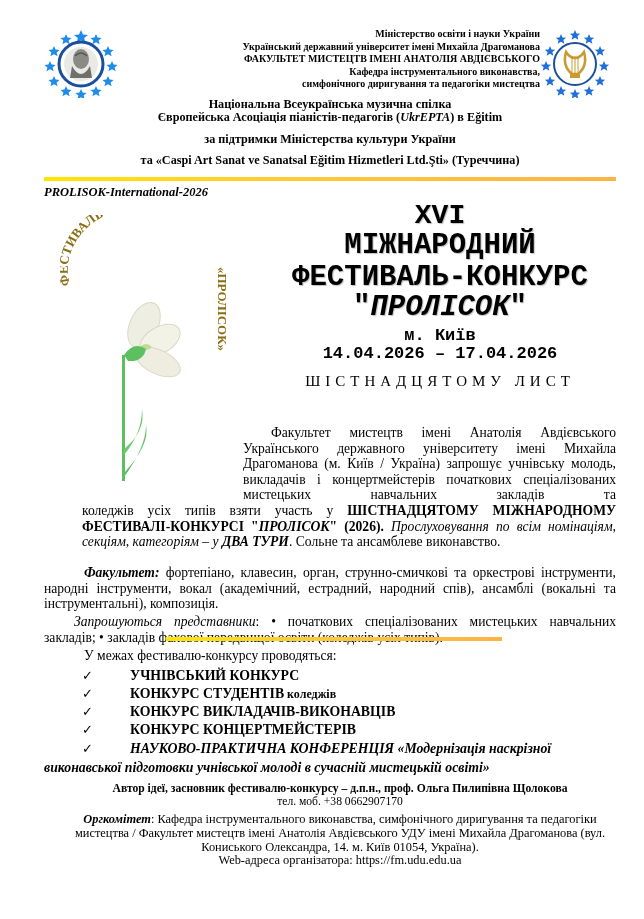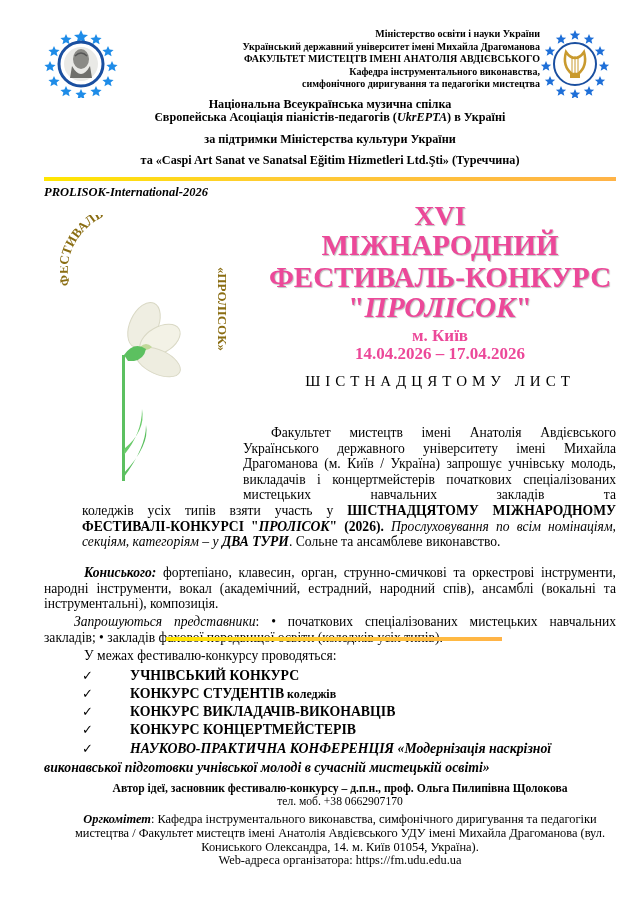--- a/index.html
+++ b/index.html
@@ -12,21 +12,21 @@
     .logo-right { left: 540px; top: 28px; width: 70px; }
 
     .header-block { position: absolute; left: 120px; width: 420px; top: 28px; text-align: right; font-weight: bold; font-size: 10px; line-height: 12.6px; }
     .sub-block { position: absolute; left: 100px; width: 460px; text-align: center; font-weight: bold; font-size: 12.2px; line-height: 13px; }
 
     .gradbar { position: absolute; height: 4px; background: linear-gradient(to right, #ffe600, #ffcc33 40%, #ffb347); }
 
     .code-label { position: absolute; left: 44px; top: 185px; font-size: 12.5px; font-weight: bold; font-style: italic; }
 
     
-    .title { position: absolute; left: 240px; width: 400px; text-align: center; color: #ec4899; font-weight: bold; font-family: Liberation Serif, serif; text-shadow: 1px 1px 1px rgba(0,0,0,0.25); }
+    .title { position: absolute; left: 240px; width: 400px; text-align: center; color: #000000; font-weight: bold; font-family: Liberation Mono, monospace; text-shadow: 1px 1px 1px rgba(0,0,0,0.25); }
     .t-roman { top: 201px; font-size: 28px; line-height: 30px; }
     .t-line2 { top: 230px; font-size: 29px; line-height: 31px; }
     .t-line3 { top: 262px; font-size: 29px; line-height: 31px; }
     .t-line4 { top: 292px; font-size: 29px; line-height: 31px; }
     .t-line4 i { font-style: italic; }
     .t-city { top: 326px; font-size: 17px; line-height: 19px; text-shadow: none; }
     .t-dates { top: 344px; font-size: 17px; line-height: 19px; text-shadow: none; }
     .info-sheet { position: absolute; left: 240px; width: 400px; top: 372px; text-align: center; font-size: 15px; letter-spacing: 5px; line-height: 18px; }
 
     
@@ -106,21 +106,21 @@
 <div class="header-block">
   <div>Міністерство освіти і науки України</div>
   <div>Український державний університет імені Михайла Драгоманова</div>
   <div>ФАКУЛЬТЕТ МИСТЕЦТВ ІМЕНІ АНАТОЛІЯ АВДІЄВСЬКОГО</div>
   <div>Кафедра інструментального виконавства,</div>
   <div>симфонічного диригування та педагогіки мистецтва</div>
 </div>
 
 <div class="sub-block" style="top:98px;">
   <div>Національна Всеукраїнська музична спілка</div>
-  <div><span>Європейська Асоціація піаністів-педагогів (</span><i>UkrEPTA</i><span>) в Україні</span></div>
+  <div><span>Європейська Асоціація піаністів-педагогів (</span><i>UkrEPTA</i><span>) в Eğitim</span></div>
 </div>
 <div class="sub-block" style="top:133px;">за підтримки Міністерства культури України</div>
 <div class="sub-block" style="top:154px;">та «Caspi Art Sanat ve Sanatsal Eğitim Hizmetleri Ltd.Şti» (Туреччина)</div>
 
 <div class="gradbar" style="left:44px; width:572px; top:177px;"></div>
 
 <div class="code-label">PROLISOK-International-2026</div>
 
 <div class="emblem">
   <svg width="180" height="270" viewBox="0 0 180 270">
@@ -148,21 +148,21 @@
 <div class="title t-line2">МІЖНАРОДНИЙ</div>
 <div class="title t-line3">ФЕСТИВАЛЬ-КОНКУРС</div>
 <div class="title t-line4"><span>"</span><i>ПРОЛІСОК</i><span>"</span></div>
 <div class="title t-city">м. Київ</div>
 <div class="title t-dates">14.04.2026 – 17.04.2026</div>
 <div class="info-sheet">ШІСТНАДЦЯТОМУ ЛИСТ</div>
 
 <div class="para intro-right">Факультет мистецтв імені Анатолія Авдієвського Українського державного університету імені Михайла Драгоманова (м. Київ / Україна) запрошує учнівську молодь, викладачів і концертмейстерів початкових спеціалізованих мистецьких навчальних закладів та</div>
 <div class="para intro-full"><span>коледжів усіх типів взяти участь у </span><b>ШІСТНАДЦЯТОМУ МІЖНАРОДНОМУ ФЕСТИВАЛІ-КОНКУРСІ "</b><b><i>ПРОЛІСОК</i></b><b>" (2026).</b><i> Прослуховування по всім номінаціям, секціям, категоріям – у </i><b><i>ДВА ТУРИ</i></b><span>. Сольне та  ансамблеве виконавство.</span></div>
 
-<div class="para nom"><b><i>Кониського:</i></b><span> фортепіано, клавесин, орган, струнно-смичкові та оркестрові інструменти, народні інструменти, вокал (академічний, естрадний, народний спів), ансамблі (вокальні та інструментальні), композиція.</span></div>
+<div class="para nom"><b><i>Факультет:</i></b><span> фортепіано, клавесин, орган, струнно-смичкові та оркестрові інструменти, народні інструменти, вокал (академічний, естрадний, народний спів), ансамблі (вокальні та інструментальні), композиція.</span></div>
 
 <div class="para invite"><i>Запрошуються представники</i><span>: • початкових спеціалізованих мистецьких навчальних закладів; • закладів фахової передвищої освіти (коледжів усіх типів).</span></div>
 
 <div class="gradbar" style="left:166px; width:336px; top:637px;"></div>
 
 <div class="events-heading">У межах фестивалю-конкурсу проводяться:</div>
 
 <div class="event" style="top:668px;"><span class="check">✓</span><span>УЧНІВСЬКИЙ КОНКУРС</span><span></span></div>
 <div class="event" style="top:686px;"><span class="check">✓</span><span>КОНКУРС СТУДЕНТІВ</span><span style="font-size:12px;margin-top:47px;"> коледжів</span></div>
 <div class="event" style="top:704px;"><span class="check">✓</span><span>КОНКУРС ВИКЛАДАЧІВ-ВИКОНАВЦІВ</span><span></span></div>

